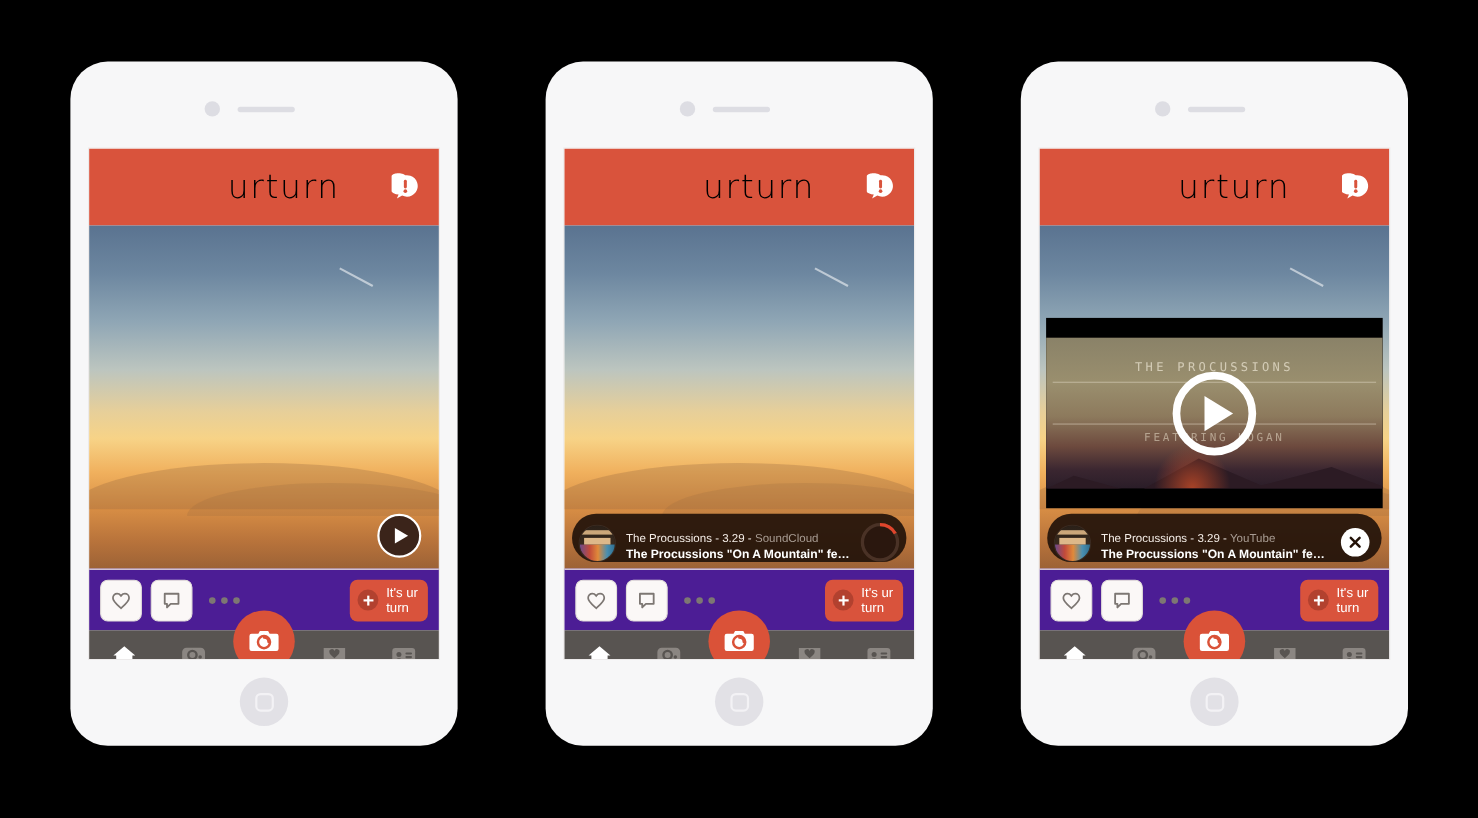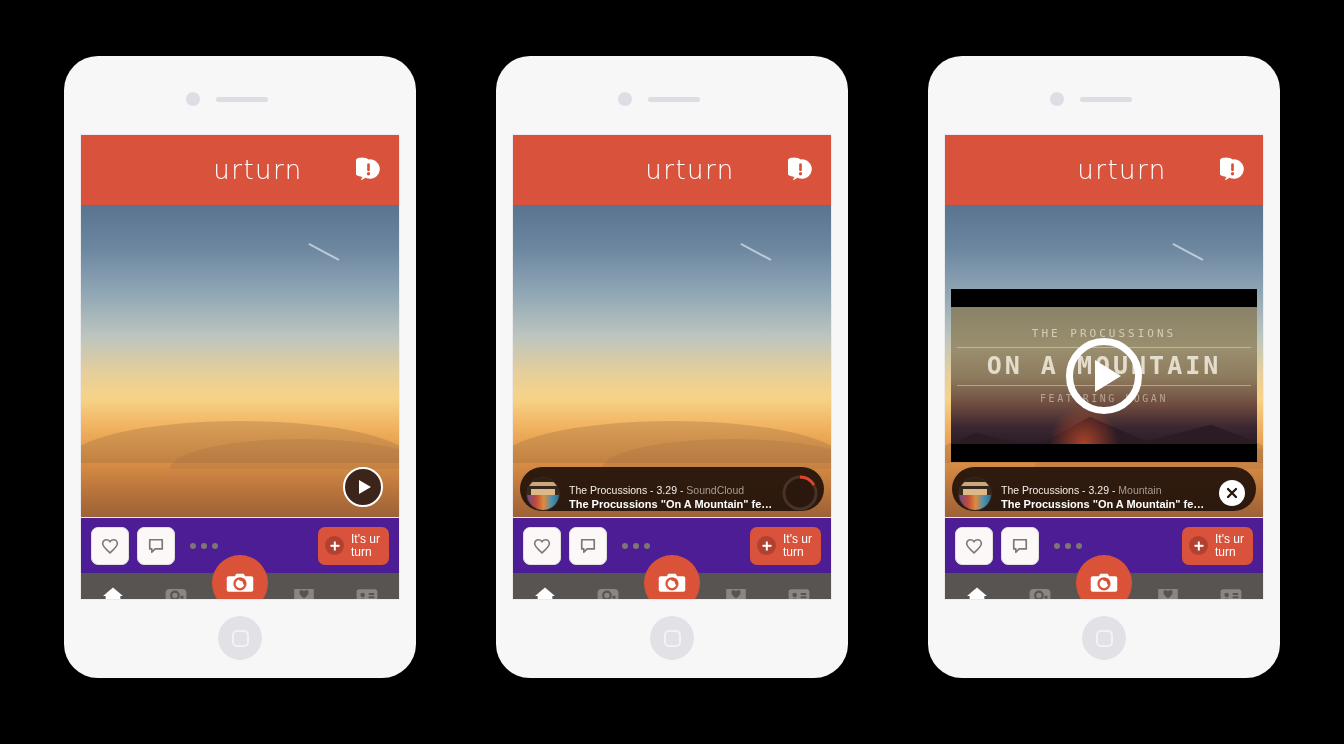--- a/index.html
+++ b/index.html
@@ -77,22 +77,22 @@
   
   .app-header {
     position: relative;
     height: 70px;
     background: #d9533c;
     display: flex;
     align-items: center;
     justify-content: center;
   }
   .logo {
-    color: #ffffff;
-    font-size: 26px;
+    color: #000000;
+    font-size: 30px;
     letter-spacing: 1.5px;
     font-weight: 300;
     font-family: "DejaVu Sans", sans-serif;
     margin-left: 36px;
   }
   .notif {
     position: absolute;
     right: 18px; top: 50%;
     transform: translateY(-50%);
     width: 25px; height: 25px;
@@ -618,38 +618,37 @@
         <div class="contrail"></div>
         <div class="hill"></div>
         <div class="hill2"></div>
 
         <div class="video-box">
           <div class="video-inner">
             <div class="v-mount"></div>
             <div class="v-glow"></div>
             <div class="v-t1">THE PROCUSSIONS</div>
             <div class="v-rule" style="top:40px"></div>
-            <div class="v-t2">ON A MOUNTAIN</div>
             <div class="v-rule" style="top:78px"></div>
             <div class="v-t3">FEATURING LOGAN</div>
           </div>
           <div class="v-play">
             <div class="v-play-tri"></div>
           </div>
         </div>
 
         <div class="media-bar">
           <div class="thumb">
             <div class="t-top"></div>
               <div class="t-bot"></div>
             <div class="t-txt"></div>
               <div class="t-txt2"></div>
           </div>
           <div class="media-text">
-            <div class="media-line1"><span>The Procussions - 3.29 - </span><span class="media-src">Mountain</span></div>
+            <div class="media-line1"><span>The Procussions - 3.29 - </span><span class="media-src">YouTube</span></div>
             <div class="media-line2">The Procussions "On A Mountain" feat. Loga…</div>
           </div>
           <div class="media-ctl">
             <div class="close-circle">
               <svg viewBox="0 0 24 24" width="16" height="16">
                 <path d="M6 6l12 12M18 6L6 18" stroke="#241309" stroke-width="3.4" stroke-linecap="round"></path>
               </svg>
             </div>
           </div>
         </div>

